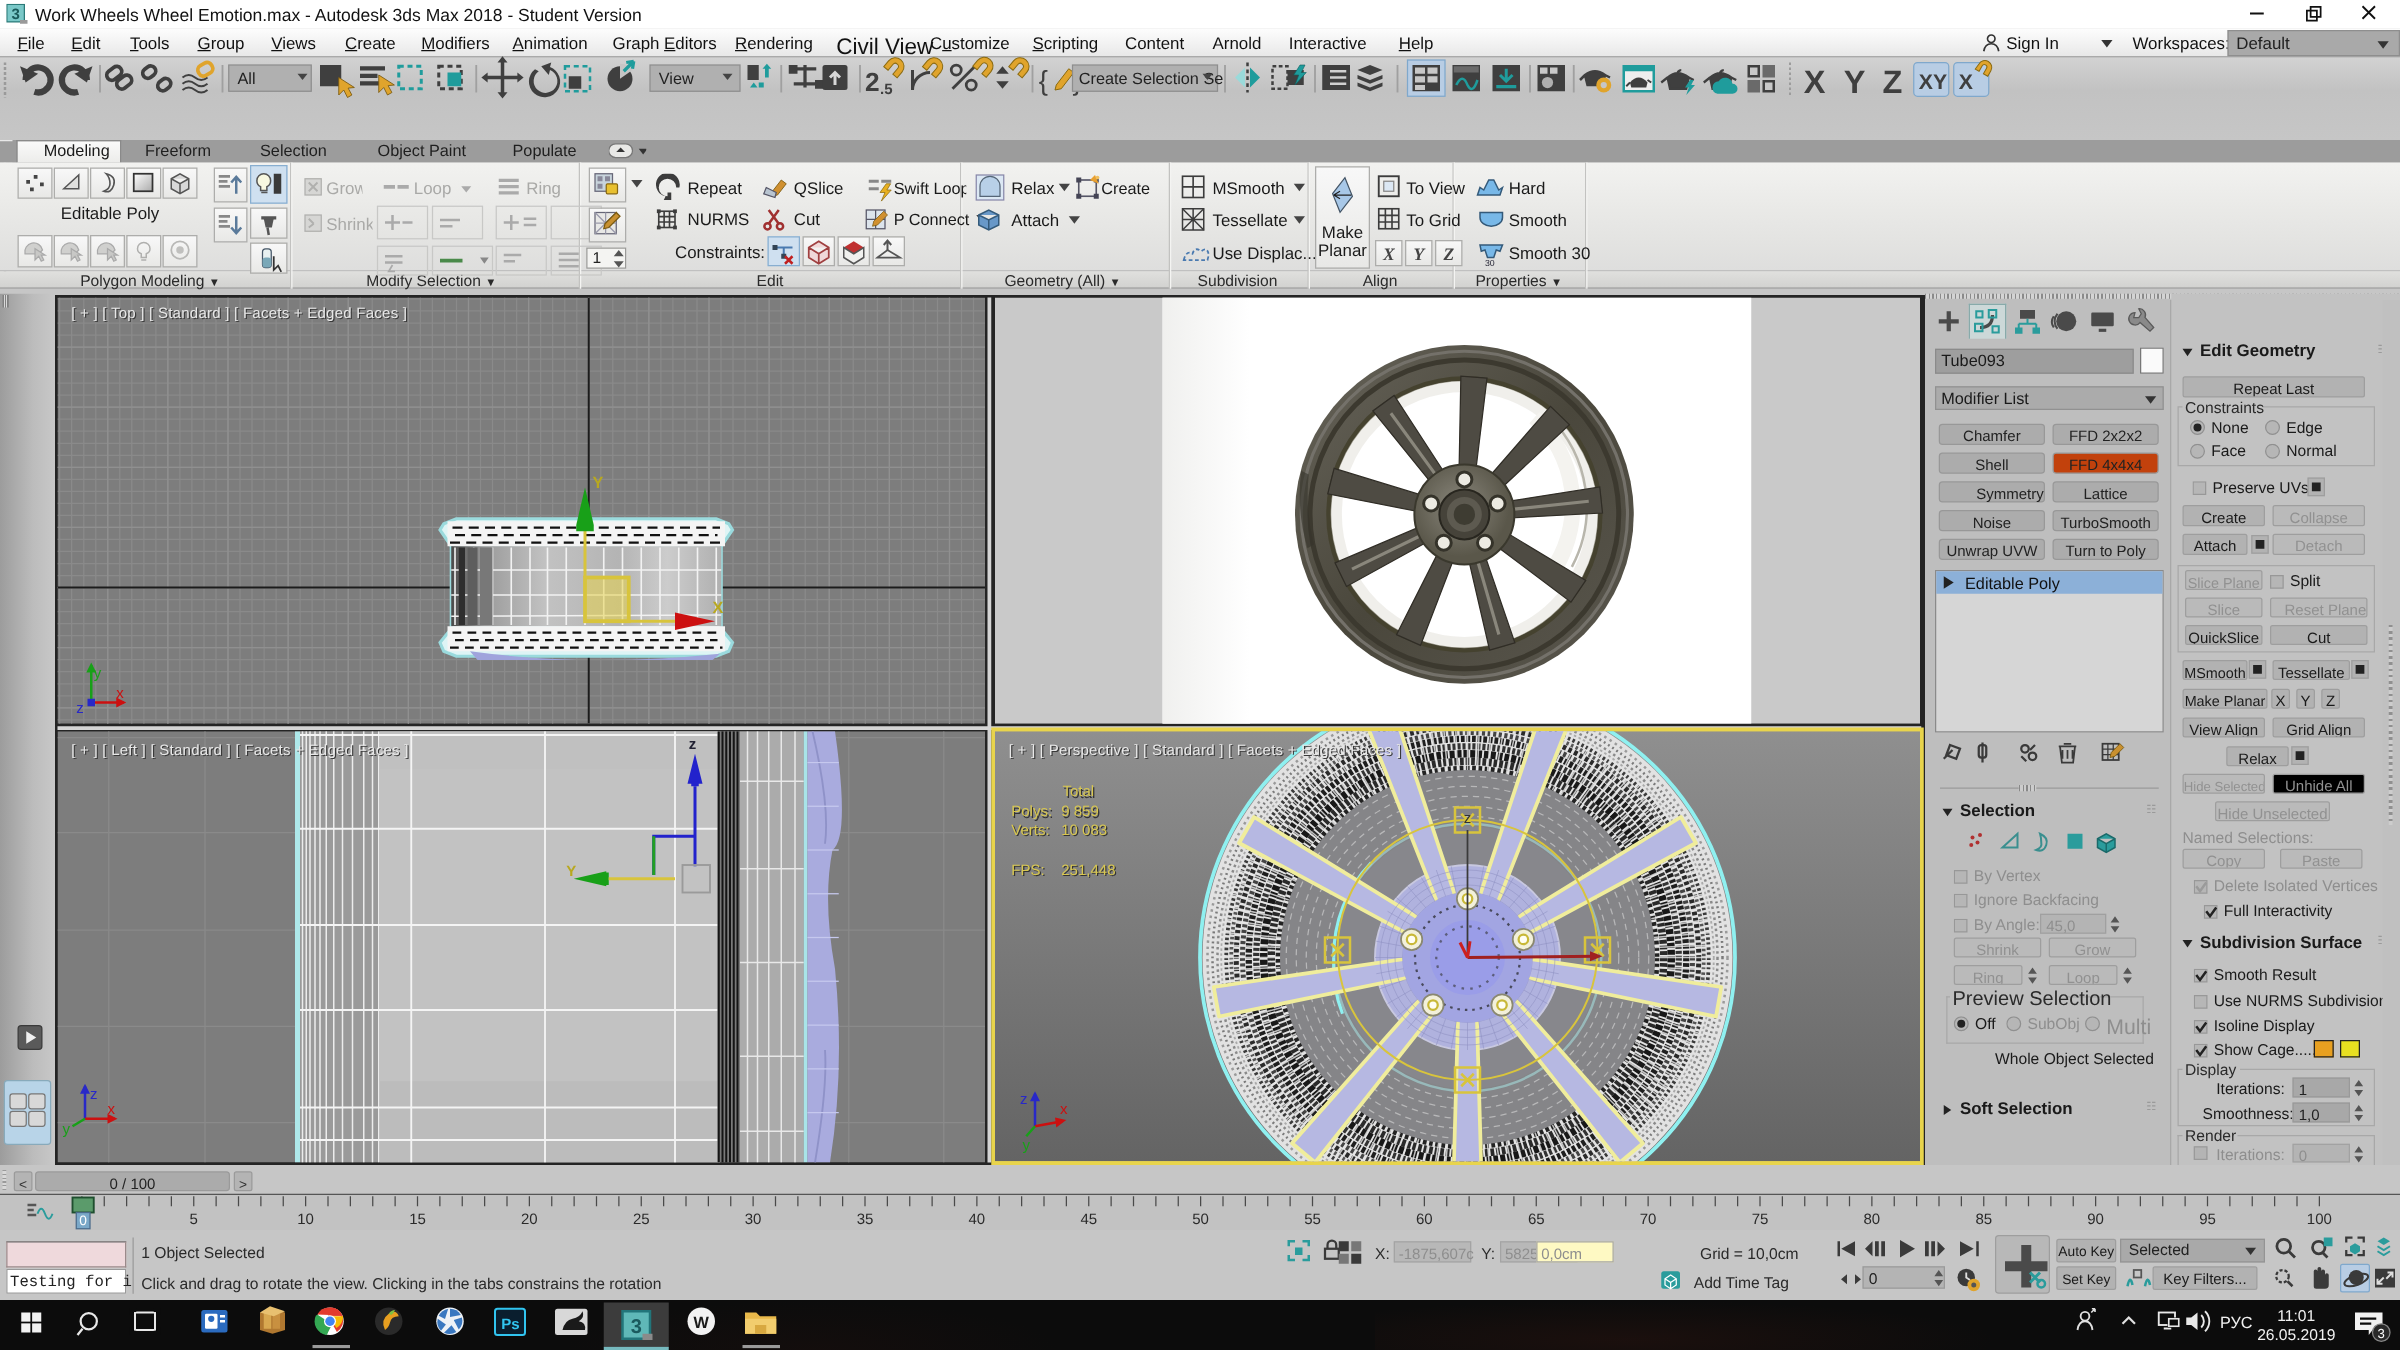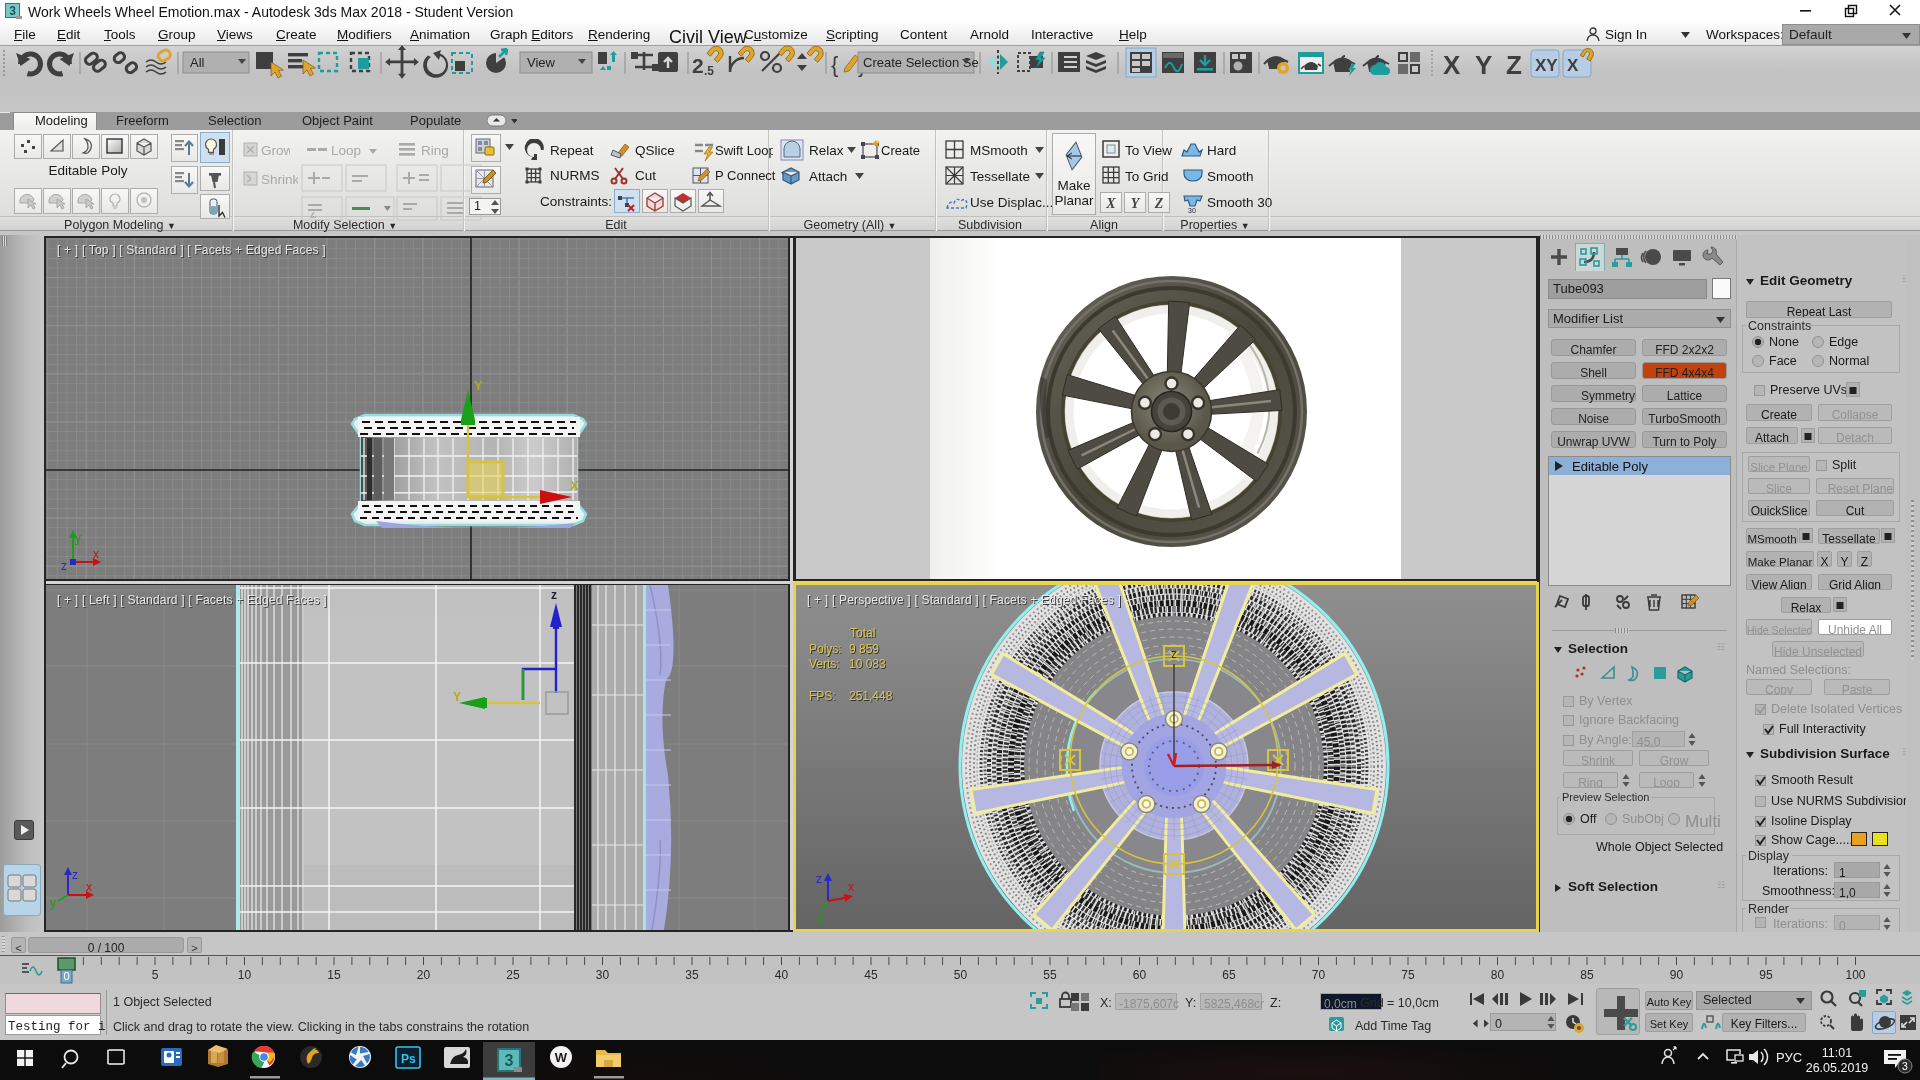--- a/index.html
+++ b/index.html
@@ -1299,21 +1299,21 @@
 <svg class="abs" style="left:1620px;top:772px" width="12" height="17">
     <path d="M2.5 7 l7 0 -3.5 -5 z M2.5 10 l7 0 -3.5 5 z" fill="#555"></path>
   </svg>
 <div class="abs" style="left:1639px;top:772px;width:55px;height:16px;background:#bababa;border:1px solid #9e9e9e;border-radius:2px;text-align:center;overflow:hidden;"><span style="font-size:12px;color:#919191;line-height:14px;white-space:nowrap;">Loop</span></div>
 <svg class="abs" style="left:1696px;top:772px" width="12" height="17">
     <path d="M2.5 7 l7 0 -3.5 -5 z M2.5 10 l7 0 -3.5 5 z" fill="#555"></path>
   </svg>
 <div class="abs" style="left:1557px;top:797px;width:158px;height:38px;border:1px solid #a8a8a8;border-top:none;"></div>
 <div class="abs" style="left:1557px;top:797px;width:158px;height:1px;background:#a8a8a8;"></div>
 <div class="abs" style="left:1560px;top:791px;width:92px;height:12px;background:#bebebe;"></div>
-<div class="tx" style="left:1562px;top:791px;font-size:11px;color:#2a2a2a;font-weight:normal;">Preview Selection</div>
+<div class="tx" style="left:1562px;top:791px;font-size:16px;color:#2a2a2a;font-weight:normal;">Preview Selection</div>
 <div class="abs" style="left:1563px;top:812px;width:80px;height:14px;">
     <svg width="13" height="13" style="position:absolute;left:0;top:1px;">
       <circle cx="6" cy="6" r="5.5" fill="#b6b6b6" stroke="#909090"></circle>
       <circle cx="6" cy="6" r="3.2" fill="#222"></circle>
     </svg>
     <span style="position:absolute;left:17px;top:0;font-size:12.5px;color:#1a1a1a;">Off</span>
   </div>
 <div class="abs" style="left:1605px;top:812px;width:80px;height:14px;">
     <svg width="13" height="13" style="position:absolute;left:0;top:1px;">
       <circle cx="6" cy="6" r="5.5" fill="#b6b6b6" stroke="#909090"></circle>
@@ -1412,21 +1412,21 @@
 <div class="abs" style="left:1817px;top:551px;width:15px;height:16px;background:#b2b2b2;border:1px solid #9e9e9e;border-radius:2px;text-align:center;overflow:hidden;"><span style="font-size:12px;color:#1a1a1a;line-height:14px;white-space:nowrap;">X</span></div>
 <div class="abs" style="left:1837px;top:551px;width:15px;height:16px;background:#b2b2b2;border:1px solid #9e9e9e;border-radius:2px;text-align:center;overflow:hidden;"><span style="font-size:12px;color:#1a1a1a;line-height:14px;white-space:nowrap;">Y</span></div>
 <div class="abs" style="left:1857px;top:551px;width:15px;height:16px;background:#b2b2b2;border:1px solid #9e9e9e;border-radius:2px;text-align:center;overflow:hidden;"><span style="font-size:12px;color:#1a1a1a;line-height:14px;white-space:nowrap;">Z</span></div>
 <div class="abs" style="left:1746px;top:574px;width:66px;height:16px;background:#b2b2b2;border:1px solid #9e9e9e;border-radius:2px;text-align:center;overflow:hidden;"><span style="font-size:12px;color:#1a1a1a;line-height:14px;white-space:nowrap;">View Align</span></div>
 <div class="abs" style="left:1818px;top:574px;width:74px;height:16px;background:#b2b2b2;border:1px solid #9e9e9e;border-radius:2px;text-align:center;overflow:hidden;"><span style="font-size:12px;color:#1a1a1a;line-height:14px;white-space:nowrap;">Grid Align</span></div>
 <div class="abs" style="left:1781px;top:597px;width:50px;height:16px;background:#b2b2b2;border:1px solid #9e9e9e;border-radius:2px;text-align:center;overflow:hidden;"><span style="font-size:12px;color:#1a1a1a;line-height:14px;white-space:nowrap;">Relax</span></div>
 <div class="abs" style="left:1833px;top:597px;width:14px;height:15px;background:#b2b2b2;border:1px solid #9e9e9e;"><svg width="12" height="13">
       <rect x="2.5" y="3" width="7" height="7" fill="#222"></rect>
     </svg></div>
 <div class="abs" style="left:1746px;top:619px;width:66px;height:16px;background:#bababa;border:1px solid #9e9e9e;border-radius:2px;text-align:center;overflow:hidden;"><span style="font-size:10.5px;color:#919191;line-height:14px;white-space:nowrap;">Hide Selected</span></div>
-<div class="abs" style="left:1818px;top:619px;width:74px;height:16px;background:#ffffff;border:1px solid #9e9e9e;border-radius:2px;text-align:center;overflow:hidden;"><span style="font-size:12px;color:#919191;line-height:14px;white-space:nowrap;">Unhide All</span></div>
+<div class="abs" style="left:1818px;top:619px;width:74px;height:16px;background:#000000;border:1px solid #9e9e9e;border-radius:2px;text-align:center;overflow:hidden;"><span style="font-size:12px;color:#919191;line-height:14px;white-space:nowrap;">Unhide All</span></div>
 <div class="abs" style="left:1772px;top:641px;width:92px;height:16px;background:#bababa;border:1px solid #9e9e9e;border-radius:2px;text-align:center;overflow:hidden;"><span style="font-size:12px;color:#919191;line-height:14px;white-space:nowrap;">Hide Unselected</span></div>
 <div class="tx" style="left:1746px;top:663px;font-size:12.5px;color:#8e8e8e;font-weight:normal;">Named Selections:</div>
 <div class="abs" style="left:1746px;top:679px;width:66px;height:16px;background:#bababa;border:1px solid #9e9e9e;border-radius:2px;text-align:center;overflow:hidden;"><span style="font-size:12px;color:#919191;line-height:14px;white-space:nowrap;">Copy</span></div>
 <div class="abs" style="left:1824px;top:679px;width:66px;height:16px;background:#bababa;border:1px solid #9e9e9e;border-radius:2px;text-align:center;overflow:hidden;"><span style="font-size:12px;color:#919191;line-height:14px;white-space:nowrap;">Paste</span></div>
 <div class="abs" style="left:1755px;top:702px;width:160px;height:14px;overflow:visible;">
     <svg width="12" height="12" style="position:absolute;left:0;top:2px;">
       <rect x="0.5" y="0.5" width="10" height="10" fill="#b6b6b6" stroke="#989898"></rect>
       <path d="M2 5 l3 4 5 -7" stroke="#9a9a9a" stroke-width="2" fill="none"></path>
     </svg>
     <span style="position:absolute;left:16px;top:0;font-size:12.5px;color:#8e8e8e;white-space:nowrap;">Delete Isolated Vertices</span>
@@ -1660,21 +1660,21 @@
       <rect x="11" y="1" width="8" height="8" fill="#777"></rect>
       <rect x="1" y="11" width="8" height="8" fill="#777"></rect>
       <rect x="11" y="11" width="8" height="8"></rect>
     </g>
   </svg>
 <div class="tx" style="left:1100px;top:996px;font-size:12.5px;color:#2a2a2a;font-weight:normal;">X:</div>
 <div class="abs" style="left:1115px;top:993px;width:62px;height:17px;background:#b8b8b8;border:1px solid #a4a4a4;"><span style="font-size:12px;color:#8e8e8e;padding-left:3px;">-1875,607c</span></div>
 <div class="tx" style="left:1185px;top:996px;font-size:12.5px;color:#2a2a2a;font-weight:normal;">Y:</div>
 <div class="abs" style="left:1200px;top:993px;width:62px;height:17px;background:#b8b8b8;border:1px solid #a4a4a4;"><span style="font-size:12px;color:#8e8e8e;padding-left:3px;">5825,468cr</span></div>
 <div class="tx" style="left:1270px;top:996px;font-size:12.5px;color:#2a2a2a;font-weight:normal;">Z:</div>
-<div class="abs" style="left:1320px;top:993px;width:62px;height:17px;background:#0f172a;border:1px solid #a4a4a4;"><span style="font-size:12px;color:#8e8e8e;padding-left:3px;">0,0cm</span></div>
+<div class="abs" style="left:1229px;top:993px;width:62px;height:17px;background:#fef9c3;border:1px solid #a4a4a4;"><span style="font-size:12px;color:#8e8e8e;padding-left:3px;">0,0cm</span></div>
 <div class="tx" style="left:1360px;top:996px;font-size:12.5px;color:#2a2a2a;font-weight:normal;">Grid = 10,0cm</div>
 <svg class="abs" style="left:1327px;top:1015px" width="20" height="18">
     <rect x="2" y="2" width="15" height="14" rx="2" fill="#2a9c9c"></rect>
     <path d="M5 8 l4.5 -3 4.5 3 0 5 -4.5 3 -4.5 -3 z M5 8 l4.5 3 4.5 -3 M9.5 11 l0 5" stroke="#fff" stroke-width="1" fill="none"></path>
   </svg>
 <div class="tx" style="left:1355px;top:1019px;font-size:12.5px;color:#2a2a2a;font-weight:normal;">Add Time Tag</div>
 <svg class="abs" style="left:1468px;top:988px" width="120" height="24">
     <g fill="#3a3a3a">
       <path d="M2 5 l2 0 0 12 -2 0 z M16 5 l0 12 -11 -6 z"></path>
       <path d="M30 5 l0 12 -6 -6 z M32 5 l3 0 0 12 -3 0 z M37 5 l3 0 0 12 -3 0 z" transform="translate(0,0)"></path>

